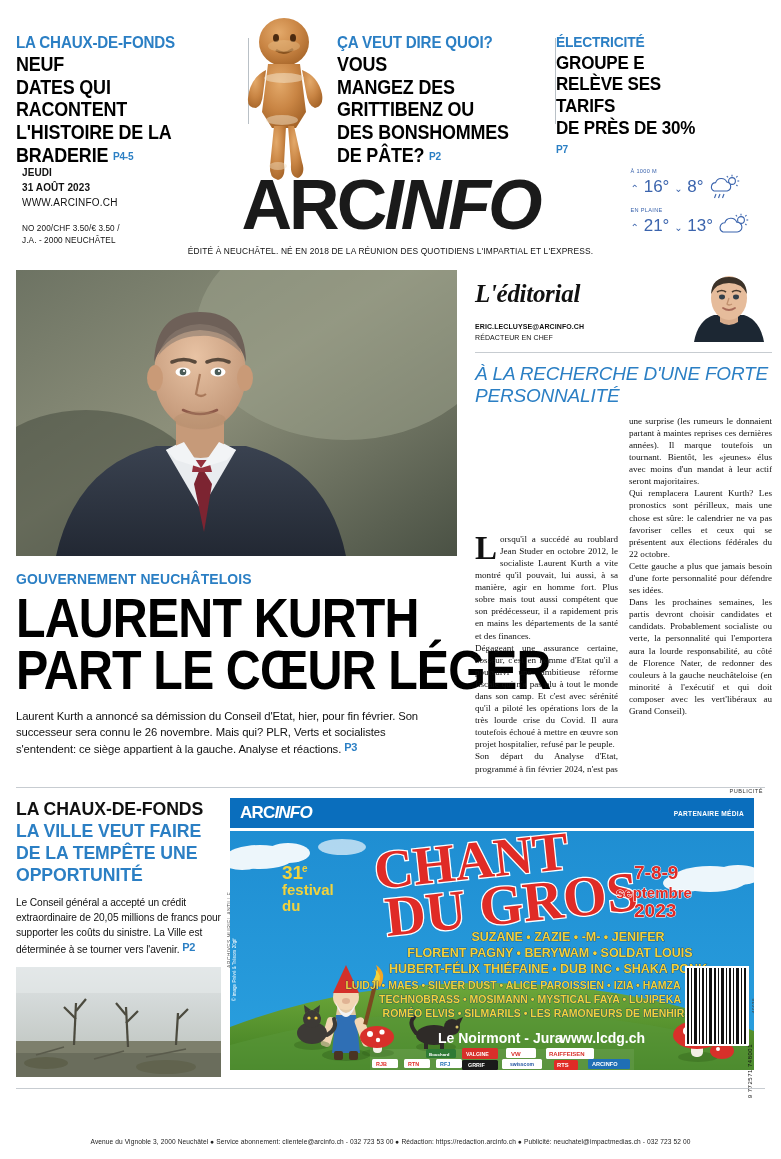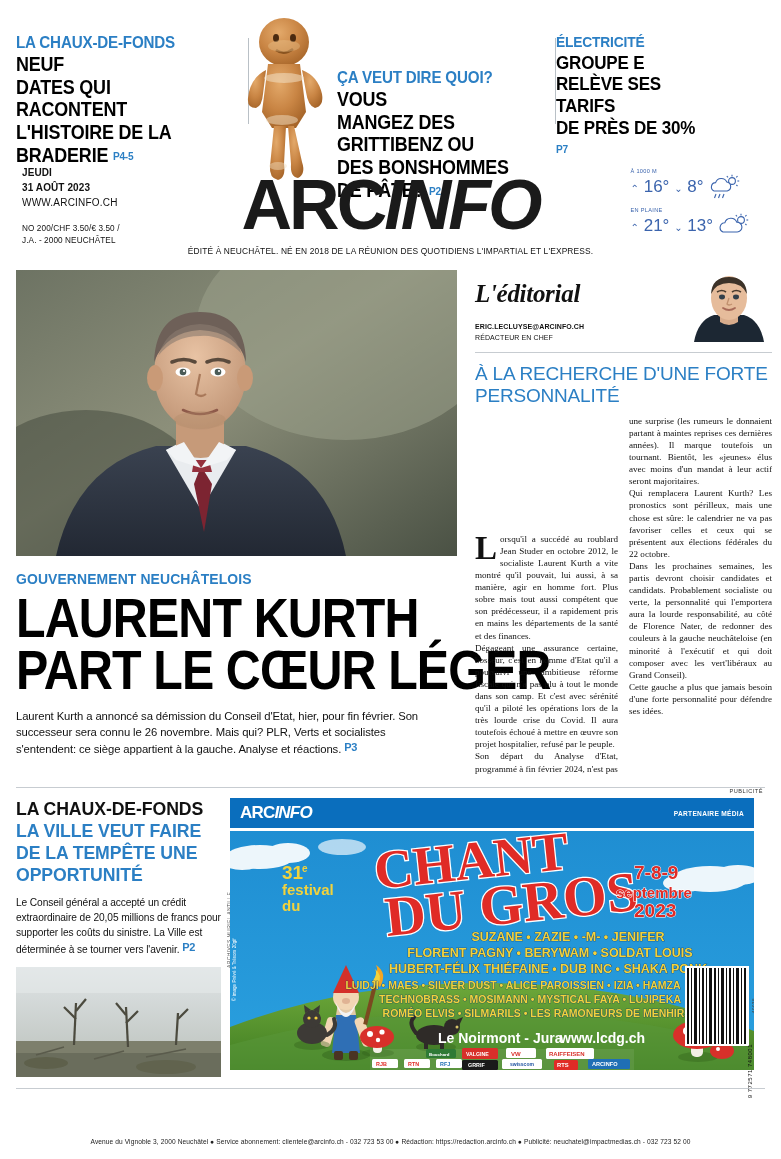--- a/index.html
+++ b/index.html
@@ -18,21 +18,21 @@
     display: flex;
     padding: 30px 7px 6px 16px;
     height: 160px;
     position: relative;
   }
   .teaser {
     position: relative;
     padding-right: 12px;
   }
   .teaser.t1 { width: 232px; }
-  .teaser.t2 { width: 218px; margin-left: 88px; margin-top: 35px; }
+  .teaser.t2 { width: 218px; margin-left: 88px; }
   .teaser.t3 { width: 170px; }
   .vdiv {
     width: 1px; background: #b9c0c6; height: 86px; margin-top: 8px;
     flex: 0 0 1px;
   }
   .teaser-text {
     font-family: "Liberation Sans Narrow", "Liberation Sans", sans-serif;
     font-weight: bold;
     font-stretch: condensed;
     font-size: 19.5px;
@@ -189,20 +189,21 @@
   }
   .ed-rule { border-top: 1px solid #c7ccd1; margin-top: 8px; }
   .ed-head {
     color: #2b7fc4;
     font-size: 19px;
     line-height: 1.16;
     letter-spacing: -0.2px;
     text-transform: uppercase;
     margin-top: 10px;
     font-weight: normal;
+    font-style: italic;
   }
   .ed-cols {
     display: flex; gap: 11px; margin-top: 8px;
   }
   .ed-col {
     width: 143px;
     font-family: "Liberation Serif", serif;
     font-size: 9.1px;
     line-height: 1.33;
     text-align: justify;
@@ -557,22 +558,22 @@
 
       <div class="ed-cols">
         <div class="ed-col c1">
           <p class="dropcap">Lorsqu'il a succédé au roublard Jean Studer en octobre 2012, le socialiste Laurent Kurth a vite montré qu'il pouvait, lui aussi, à sa manière, agir en homme fort. Plus sobre mais tout aussi compétent que son prédécesseur, il a rapidement pris en mains les départements de la santé et des finances.</p>
             <p>Dégageant une assurance certaine, bosseur, c'est en homme d'Etat qu'il a poursuivi une ambitieuse réforme fiscale qui n'a pas plu à tout le monde dans son camp. Et c'est avec sérénité qu'il a piloté les opérations lors de la très lourde crise du Covid. Il aura toutefois échoué à mettre en œuvre son projet hospitalier, refusé par le peuple.</p>
             <p>Son départ du Analyse d'Etat, programmé à fin février 2024, n'est pas</p>
         </div>
         <div class="ed-col c2">
           <p>une surprise (les rumeurs le donnaient partant à maintes reprises ces dernières années). Il marque toutefois un tournant. Bientôt, les «jeunes» élus avec moins d'un mandat à leur actif seront majoritaires.</p>
             <p>Qui remplacera Laurent Kurth? Les pronostics sont périlleux, mais une chose est sûre: le calendrier ne va pas favoriser celles et ceux qui se présentent aux élections fédérales du 22 octobre.</p>
+            <p>Cette gauche a plus que jamais besoin d'une forte personnalité pour défendre ses idées.</p>
             <p>Dans les prochaines semaines, les partis devront choisir candidates et candidats. Probablement socialiste ou verte, la personnalité qui l'emportera aura la lourde responsabilité, au côté de Florence Nater, de redonner des couleurs à la gauche neuchâteloise (en minorité à l'exécutif et qui doit composer avec les vert'libéraux au Grand Conseil).</p>
-            <p>Cette gauche a plus que jamais besoin d'une forte personnalité pour défendre ses idées.</p>
         </div>
       </div>
     </div>
   </div>
 
   <div class="hrule"></div>
 
   <div class="bottom">
 
     <div class="bl">

